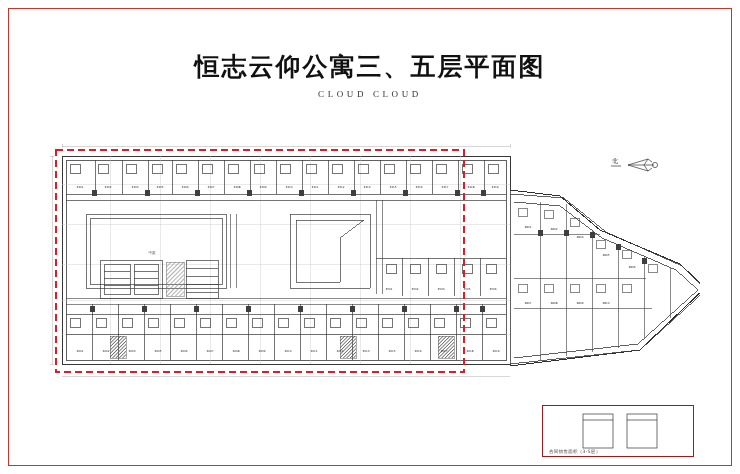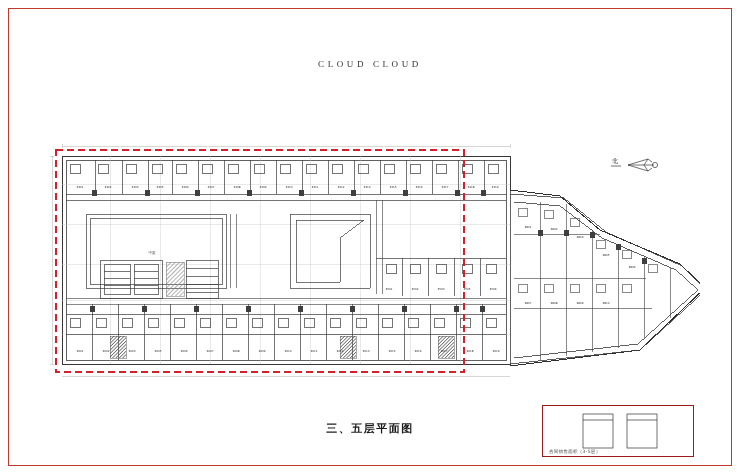--- a/index.html
+++ b/index.html
@@ -111,20 +111,21 @@
   }
 </style>
 </head>
 <body>
 
 <div class="page">
 
   <div class="frame-border"></div>
 
   <div class="title-block">
+    <div class="main-title">恒志云仰公寓三、五层平面图</div>
     <div class="sub-title">CLOUD CLOUD</div>
   </div>
 
   <div class="compass">
     <svg width="52" height="26" viewBox="0 0 52 26">
       <text x="4" y="11" font-size="6" fill="#333" font-family="DejaVu Sans, sans-serif">北</text>
       <line x1="3" y1="14" x2="13" y2="14" stroke="#333" stroke-width="0.7"></line>
       <g stroke="#333" stroke-width="0.7" fill="none">
         <path d="M20 13 L40 7 L36 13 L40 19 Z"></path>
         <line x1="20" y1="13" x2="46" y2="13"></line>
@@ -431,21 +432,20 @@
         <text x="566" y="118">3805</text>
           <text x="592" y="130">3806</text>
         <text x="488" y="166">3807</text>
           <text x="514" y="166">3808</text>
           <text x="540" y="166">3809</text>
         <text x="566" y="166">3810</text>
       </g>
     </svg>
   </div>
 
-  <div class="caption">三、五层平面图</div>
 
   <div class="legend-box">
     <div class="legend-inner">
       <svg width="152" height="52" viewBox="0 0 152 52">
         <g stroke="#333" fill="none" stroke-width="0.7">
           <rect x="40" y="8" width="30" height="34"></rect>
           <rect x="84" y="8" width="30" height="34"></rect>
           <line x1="40" y1="14" x2="70" y2="14"></line>
           <line x1="84" y1="14" x2="114" y2="14"></line>
         </g>

